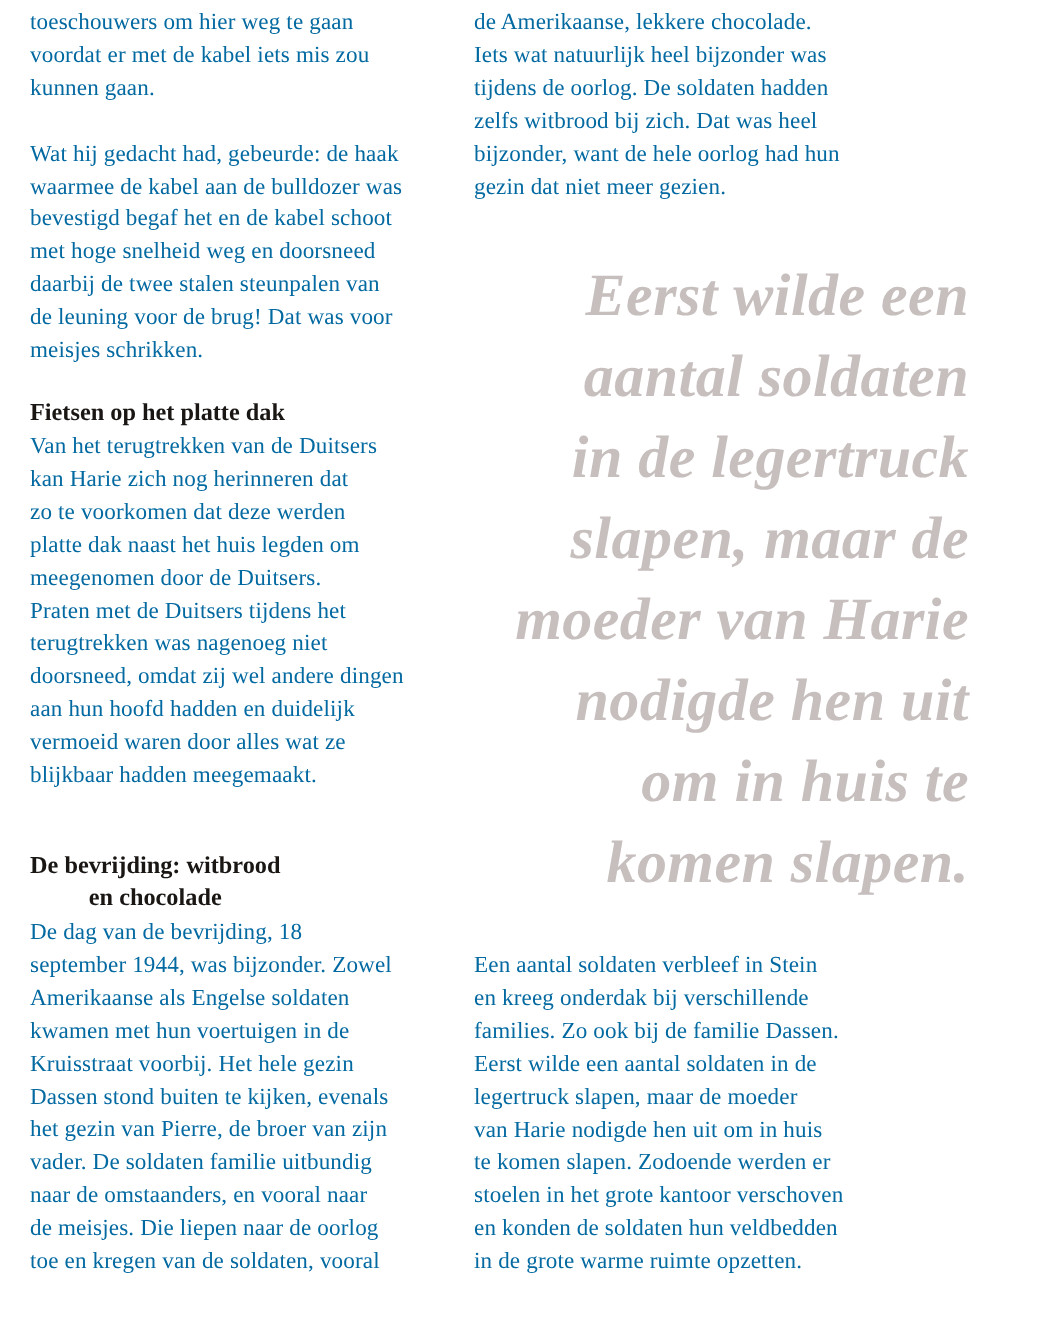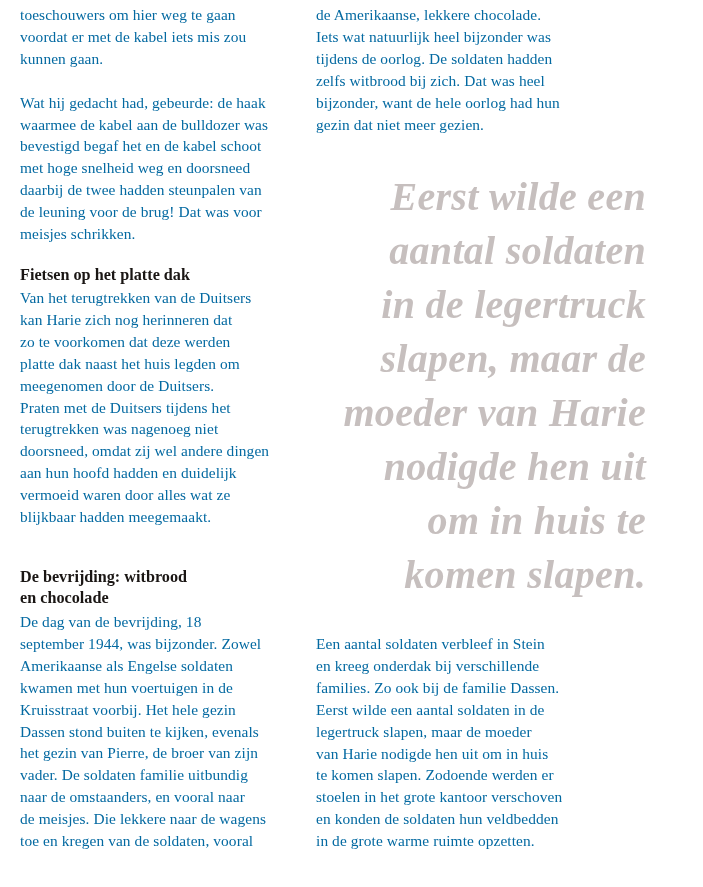--- a/index.html
+++ b/index.html
@@ -3,21 +3,21 @@
 <meta charset="utf-8">
 <style>
   html, body { margin: 0; padding: 0; background: #ffffff; }
   body { width: 703px; height: 887px; position: relative; overflow: hidden; }
   .col { position: absolute; font-family: "Liberation Serif", "DejaVu Serif", serif; color: #0369a1; font-size: 15.4px; line-height: 21.9px; letter-spacing: 0.1px; }
   .col p { margin: 0; }
   .line { display: block; white-space: nowrap; }
   .left { left: 20px; top: 4px; width: 280px; }
   .right { left: 316px; top: 4px; width: 300px; }
   .gap { height: 21.9px; }
-  h2 { margin: 0; font-family: "Liberation Serif", "DejaVu Serif", serif; font-weight: bold; font-size: 16.2px; line-height: 21px; color: #1a1614; }
+  h2 { margin: 0; font-family: "Liberation Serif", "DejaVu Serif", serif; font-weight: bold; font-size: 16.2px; line-height: 21px; color: #1a1614; text-align: center; }
   .h-fietsen { position: absolute; left: 20px; top: 265px; }
   .p-fietsen { position: absolute; left: 20px; top: 287px; }
   .h-bevrijding { position: absolute; left: 20px; top: 567px; }
   .p-bevrijding { position: absolute; left: 20px; top: 611px; }
   .pullquote { position: absolute; right: 57px; top: 170px; text-align: right; font-family: "Liberation Serif", "DejaVu Serif", serif; font-weight: bold; color: #c6bfbe; font-size: 40px; line-height: 54px; letter-spacing: 0.3px; }
   .pullquote .line { white-space: nowrap; }
   .p-stein { position: absolute; left: 316px; top: 633px; }
 </style>
 </head>
 <body>
@@ -27,21 +27,21 @@
     <span class="line">toeschouwers om hier weg te gaan</span>
     <span class="line">voordat er met de kabel iets mis zou</span>
     <span class="line">kunnen gaan.</span>
   </p>
   <div class="gap"></div>
   <p>
     <span class="line">Wat hij gedacht had, gebeurde: de haak</span>
     <span class="line">waarmee de kabel aan de bulldozer was</span>
     <span class="line">bevestigd begaf het en de kabel schoot</span>
     <span class="line">met hoge snelheid weg en doorsneed</span>
-    <span class="line">daarbij de twee hadden steunpalen van</span>
+    <span class="line">daarbij de twee stalen steunpalen van</span>
     <span class="line">de leuning voor de brug! Dat was voor</span>
     <span class="line">meisjes schrikken.</span>
   </p>
 </div>
 
 <h2 class="h-fietsen">Fietsen op het platte dak</h2>
 <div class="col p-fietsen">
   <span class="line">Van het terugtrekken van de Duitsers</span>
   <span class="line">kan Harie zich nog herinneren dat</span>
   <span class="line">zo te voorkomen dat deze werden</span>
@@ -62,21 +62,21 @@
 <div class="col p-bevrijding">
   <span class="line">De dag van de bevrijding, 18</span>
   <span class="line">september 1944, was bijzonder. Zowel</span>
   <span class="line">Amerikaanse als Engelse soldaten</span>
   <span class="line">kwamen met hun voertuigen in de</span>
   <span class="line">Kruisstraat voorbij. Het hele gezin</span>
   <span class="line">Dassen stond buiten te kijken, evenals</span>
   <span class="line">het gezin van Pierre, de broer van zijn</span>
   <span class="line">vader. De soldaten familie uitbundig</span>
   <span class="line">naar de omstaanders, en vooral naar</span>
-  <span class="line">de meisjes. Die lekkere naar de wagens</span>
+  <span class="line">de meisjes. Die liepen naar de oorlog</span>
   <span class="line">toe en kregen van de soldaten, vooral</span>
 </div>
 
 <div class="col right">
   <span class="line">de Amerikaanse, lekkere chocolade.</span>
   <span class="line">Iets wat natuurlijk heel bijzonder was</span>
   <span class="line">tijdens de oorlog. De soldaten hadden</span>
   <span class="line">zelfs witbrood bij zich. Dat was heel</span>
   <span class="line">bijzonder, want de hele oorlog had hun</span>
   <span class="line">gezin dat niet meer gezien.</span>

